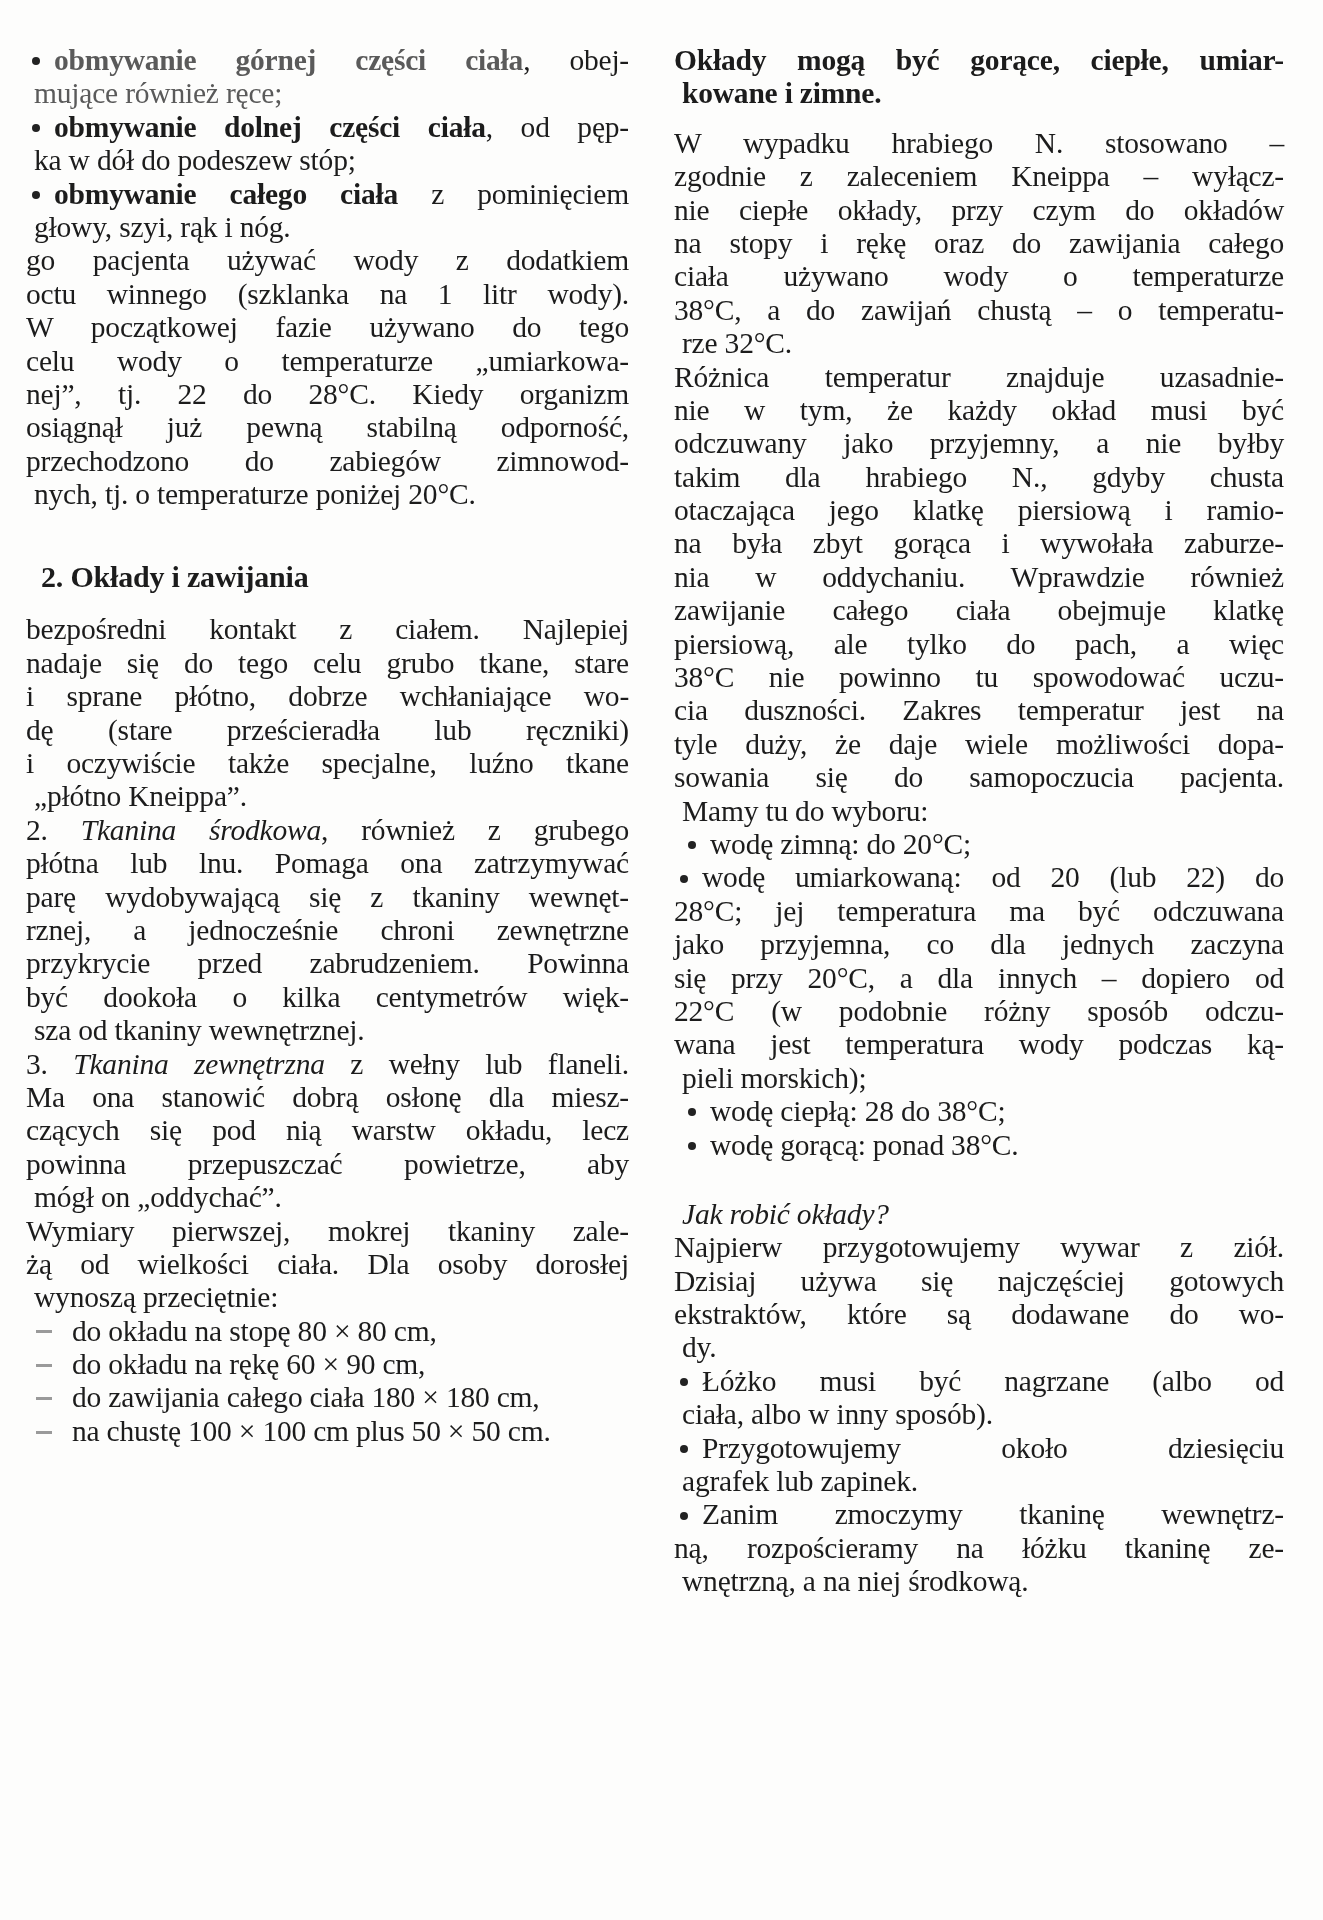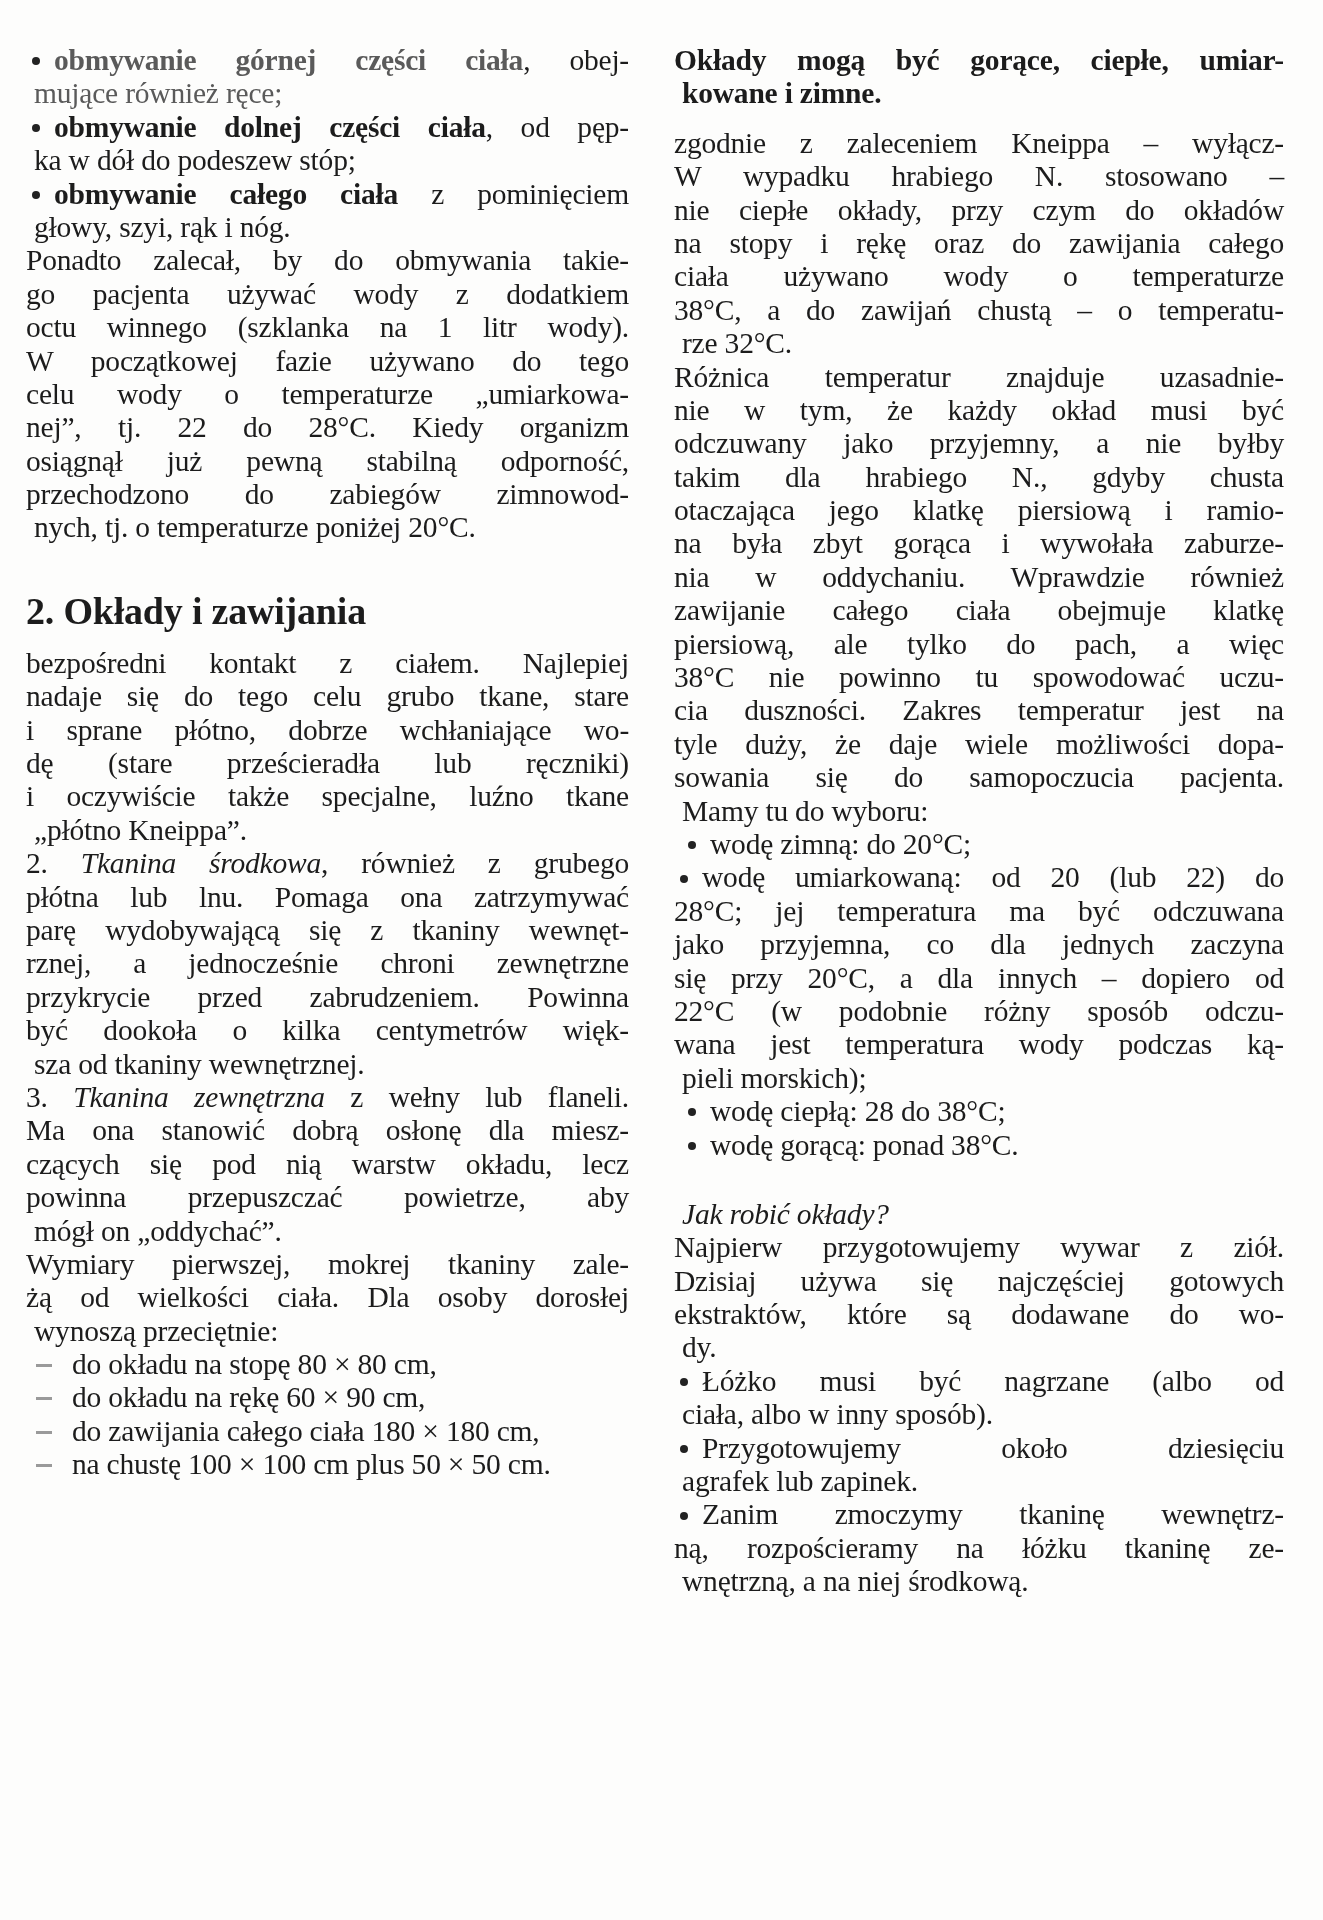--- a/index.html
+++ b/index.html
@@ -21,21 +21,21 @@
     text-align: justify;
     text-align-last: justify;
     letter-spacing: -0.2px;
   }
   .line.last { text-align-last: left; margin-left: 8px; }
   .gap-s { height: 16px; }
   .gap-m { height: 36px; }
   .gap-l { height: 46px; }
   .b { font-weight: bold; }
   .i { font-style: italic; }
-  .heading { font-weight: bold; font-size: 38px; line-height: 40px; height: 40px; text-align: right; text-align-last: left; }
+  .heading { font-weight: bold; font-size: 30px; line-height: 40px; height: 40px; text-align: right; text-align-last: left; margin-left: 15px; }
   .bullet-dot { display: inline-block; width: 8px; height: 8px; border-radius: 50%; background: #222; vertical-align: middle; margin: 0 14px 4px 6px; }
   .dash { display: inline-block; width: 16px; height: 3px; background: #9a9a9a; vertical-align: middle; margin: 0 20px 4px 2px; }
   .faded { color: #5a5a5a; }
 </style>
 </head>
 <body>
 
 <div class="page">
 
   <div class="col col-left">
@@ -49,21 +49,20 @@
         <div class="line"><span class="bullet-dot"></span><span class="b">obmywanie dolnej części ciała</span><span>, od pęp-</span></div>
         <div class="line last">ka w dół do podeszew stóp;</div>
       </div>
       <div>
         <div class="line"><span class="bullet-dot"></span><span class="b">obmywanie całego ciała</span><span> z pominięciem</span></div>
         <div class="line last">głowy, szyi, rąk i nóg.</div>
       </div>
     </div>
 
     <div>
-      <div class="line">Ponadto zalecał, by do obmywania takie-</div>
       <div class="line">go pacjenta używać wody z dodatkiem</div>
       <div class="line">octu winnego (szklanka na 1 litr wody).</div>
       <div class="line">W początkowej fazie używano do tego</div>
       <div class="line">celu wody o temperaturze „umiarkowa-</div>
       <div class="line">nej”, tj. 22 do 28°C. Kiedy organizm</div>
       <div class="line">osiągnął już pewną stabilną odporność,</div>
       <div class="line">przechodzono do zabiegów zimnowod-</div>
       <div class="line last">nych, tj. o temperaturze poniżej 20°C.</div>
     </div>
 
@@ -115,22 +114,22 @@
 
   <div class="col col-right">
 
     <div>
       <div class="line b">Okłady mogą być gorące, ciepłe, umiar-</div>
       <div class="line b last">kowane i zimne.</div>
     </div>
     <div class="gap-s"></div>
 
     <div>
+      <div class="line">W wypadku hrabiego N. stosowano –</div>
       <div class="line">zgodnie z zaleceniem Kneippa – wyłącz-</div>
-      <div class="line">W wypadku hrabiego N. stosowano –</div>
       <div class="line">nie ciepłe okłady, przy czym do okładów</div>
       <div class="line">na stopy i rękę oraz do zawijania całego</div>
       <div class="line">ciała używano wody o temperaturze</div>
       <div class="line">38°C, a do zawijań chustą – o temperatu-</div>
       <div class="line last">rze 32°C.</div>
     </div>
 
     <div>
       <div class="line">Różnica temperatur znajduje uzasadnie-</div>
       <div class="line">nie w tym, że każdy okład musi być</div>

